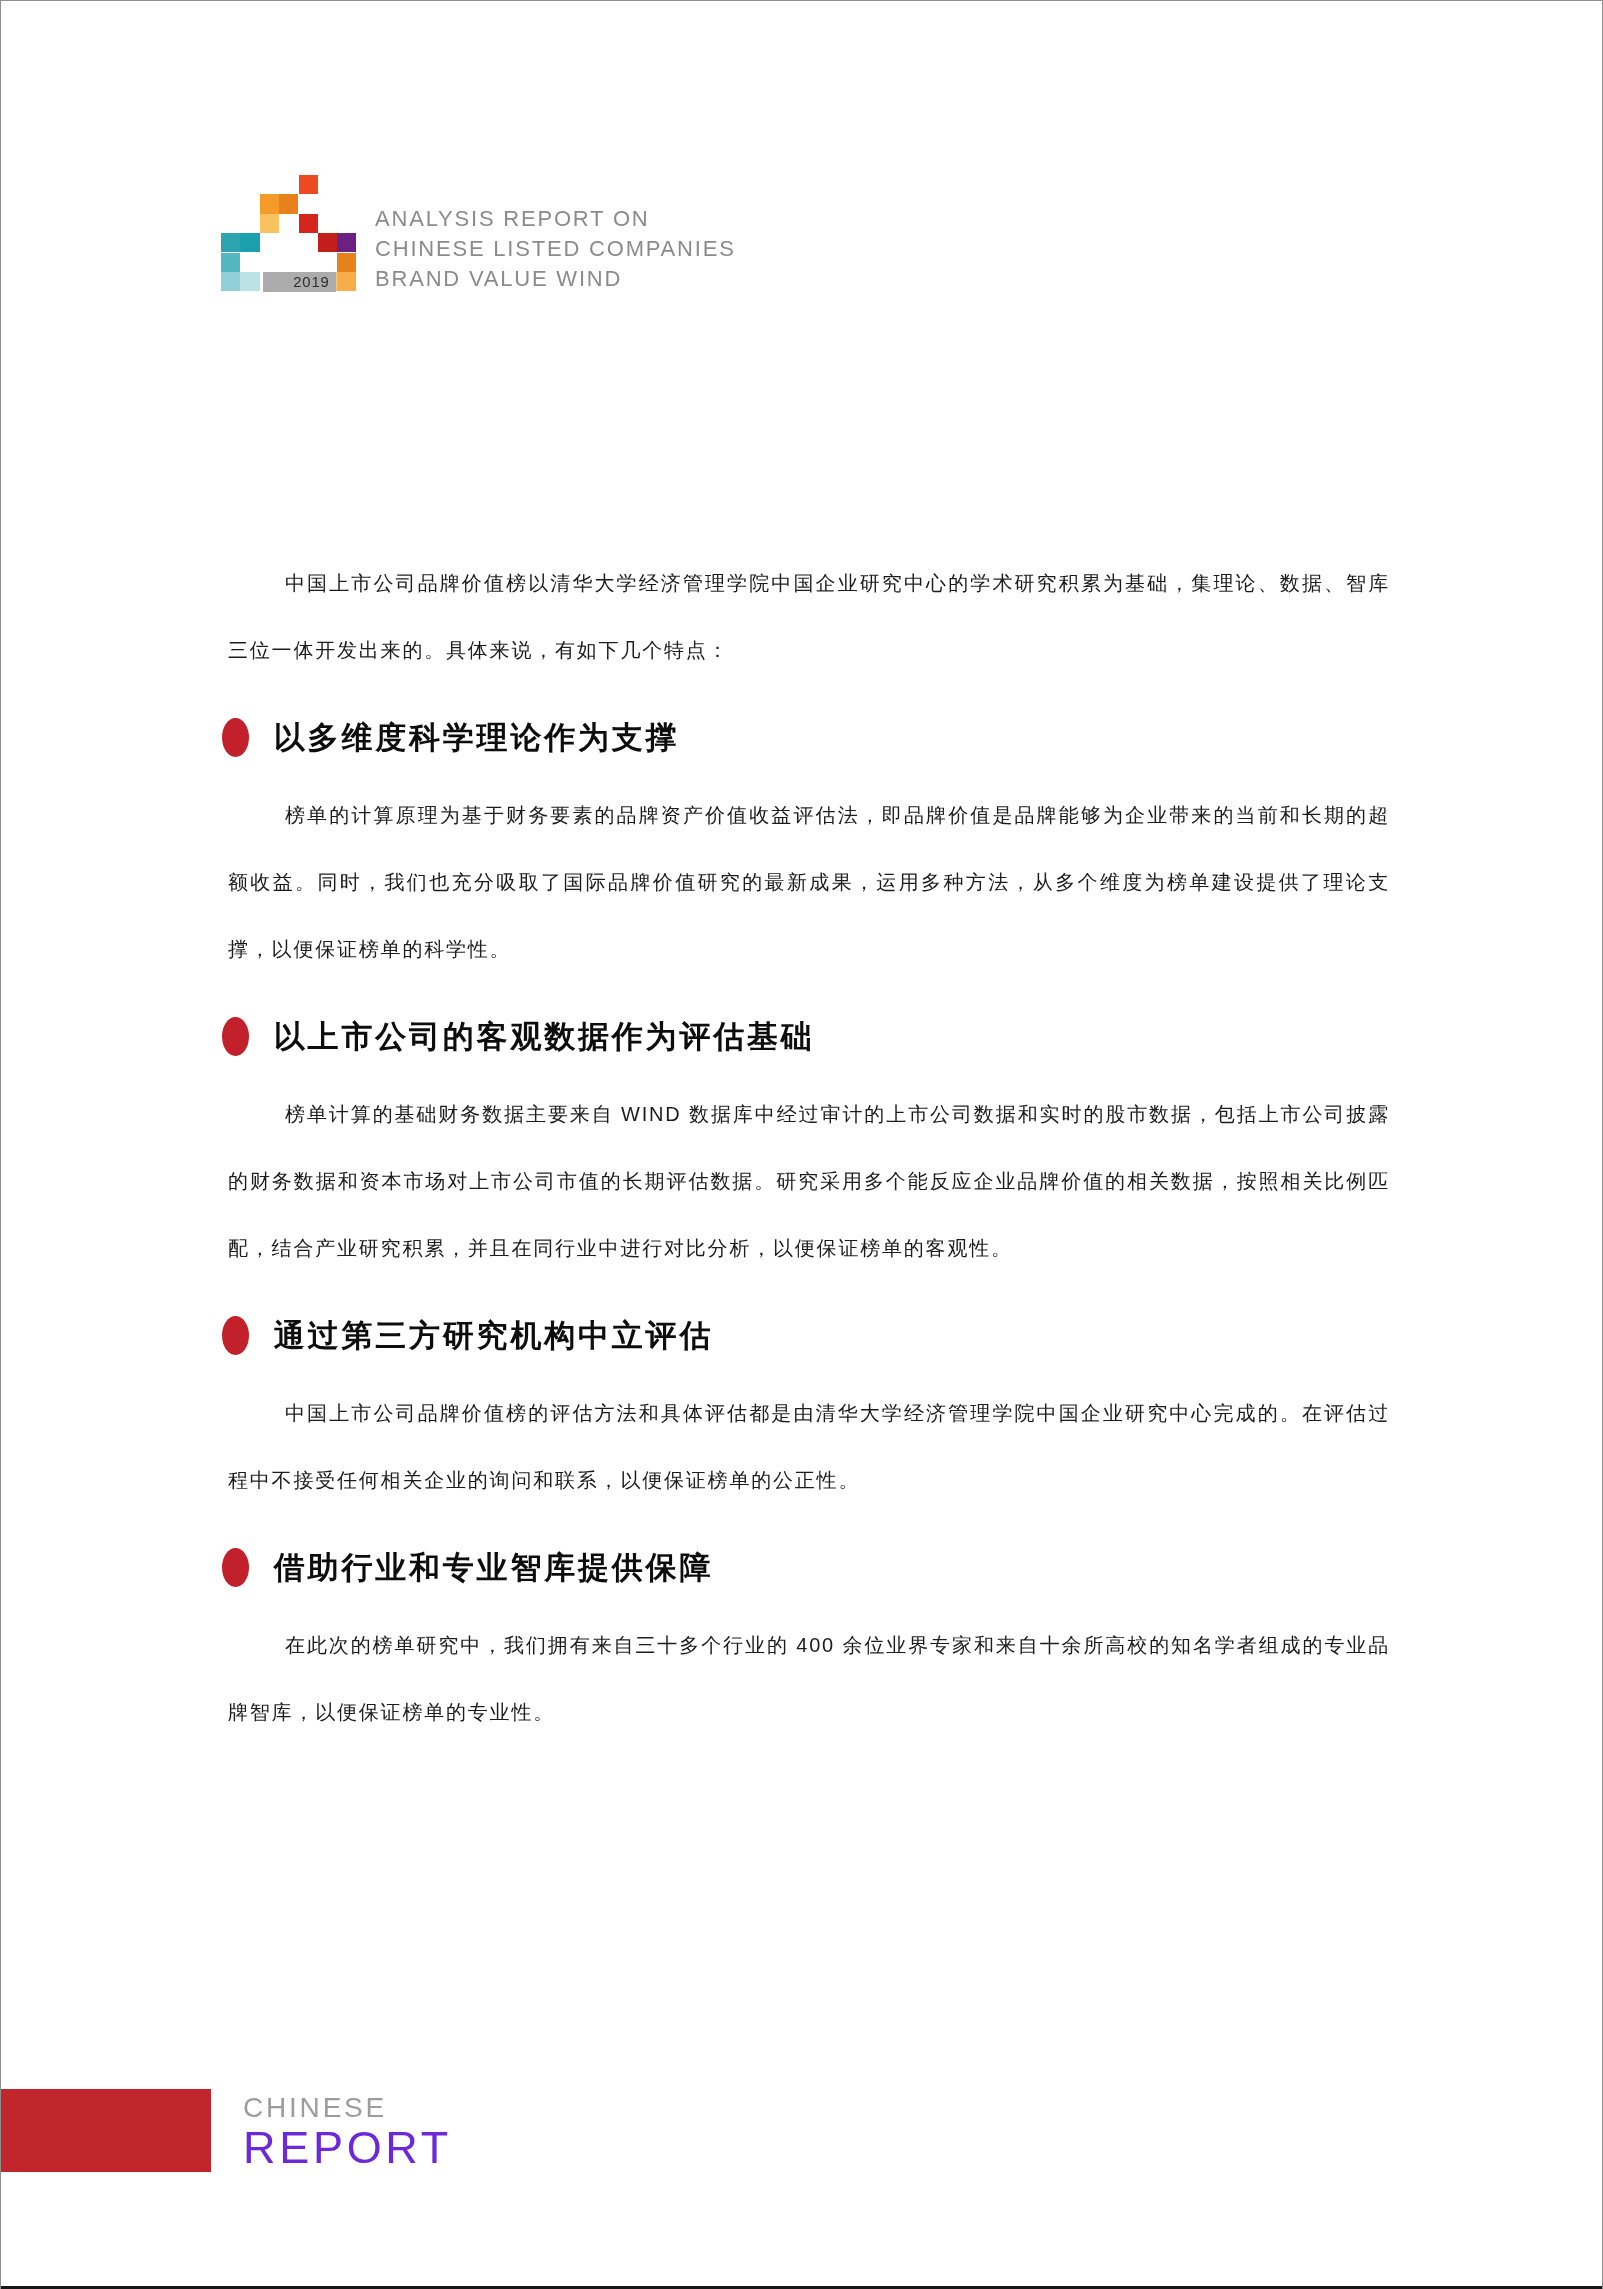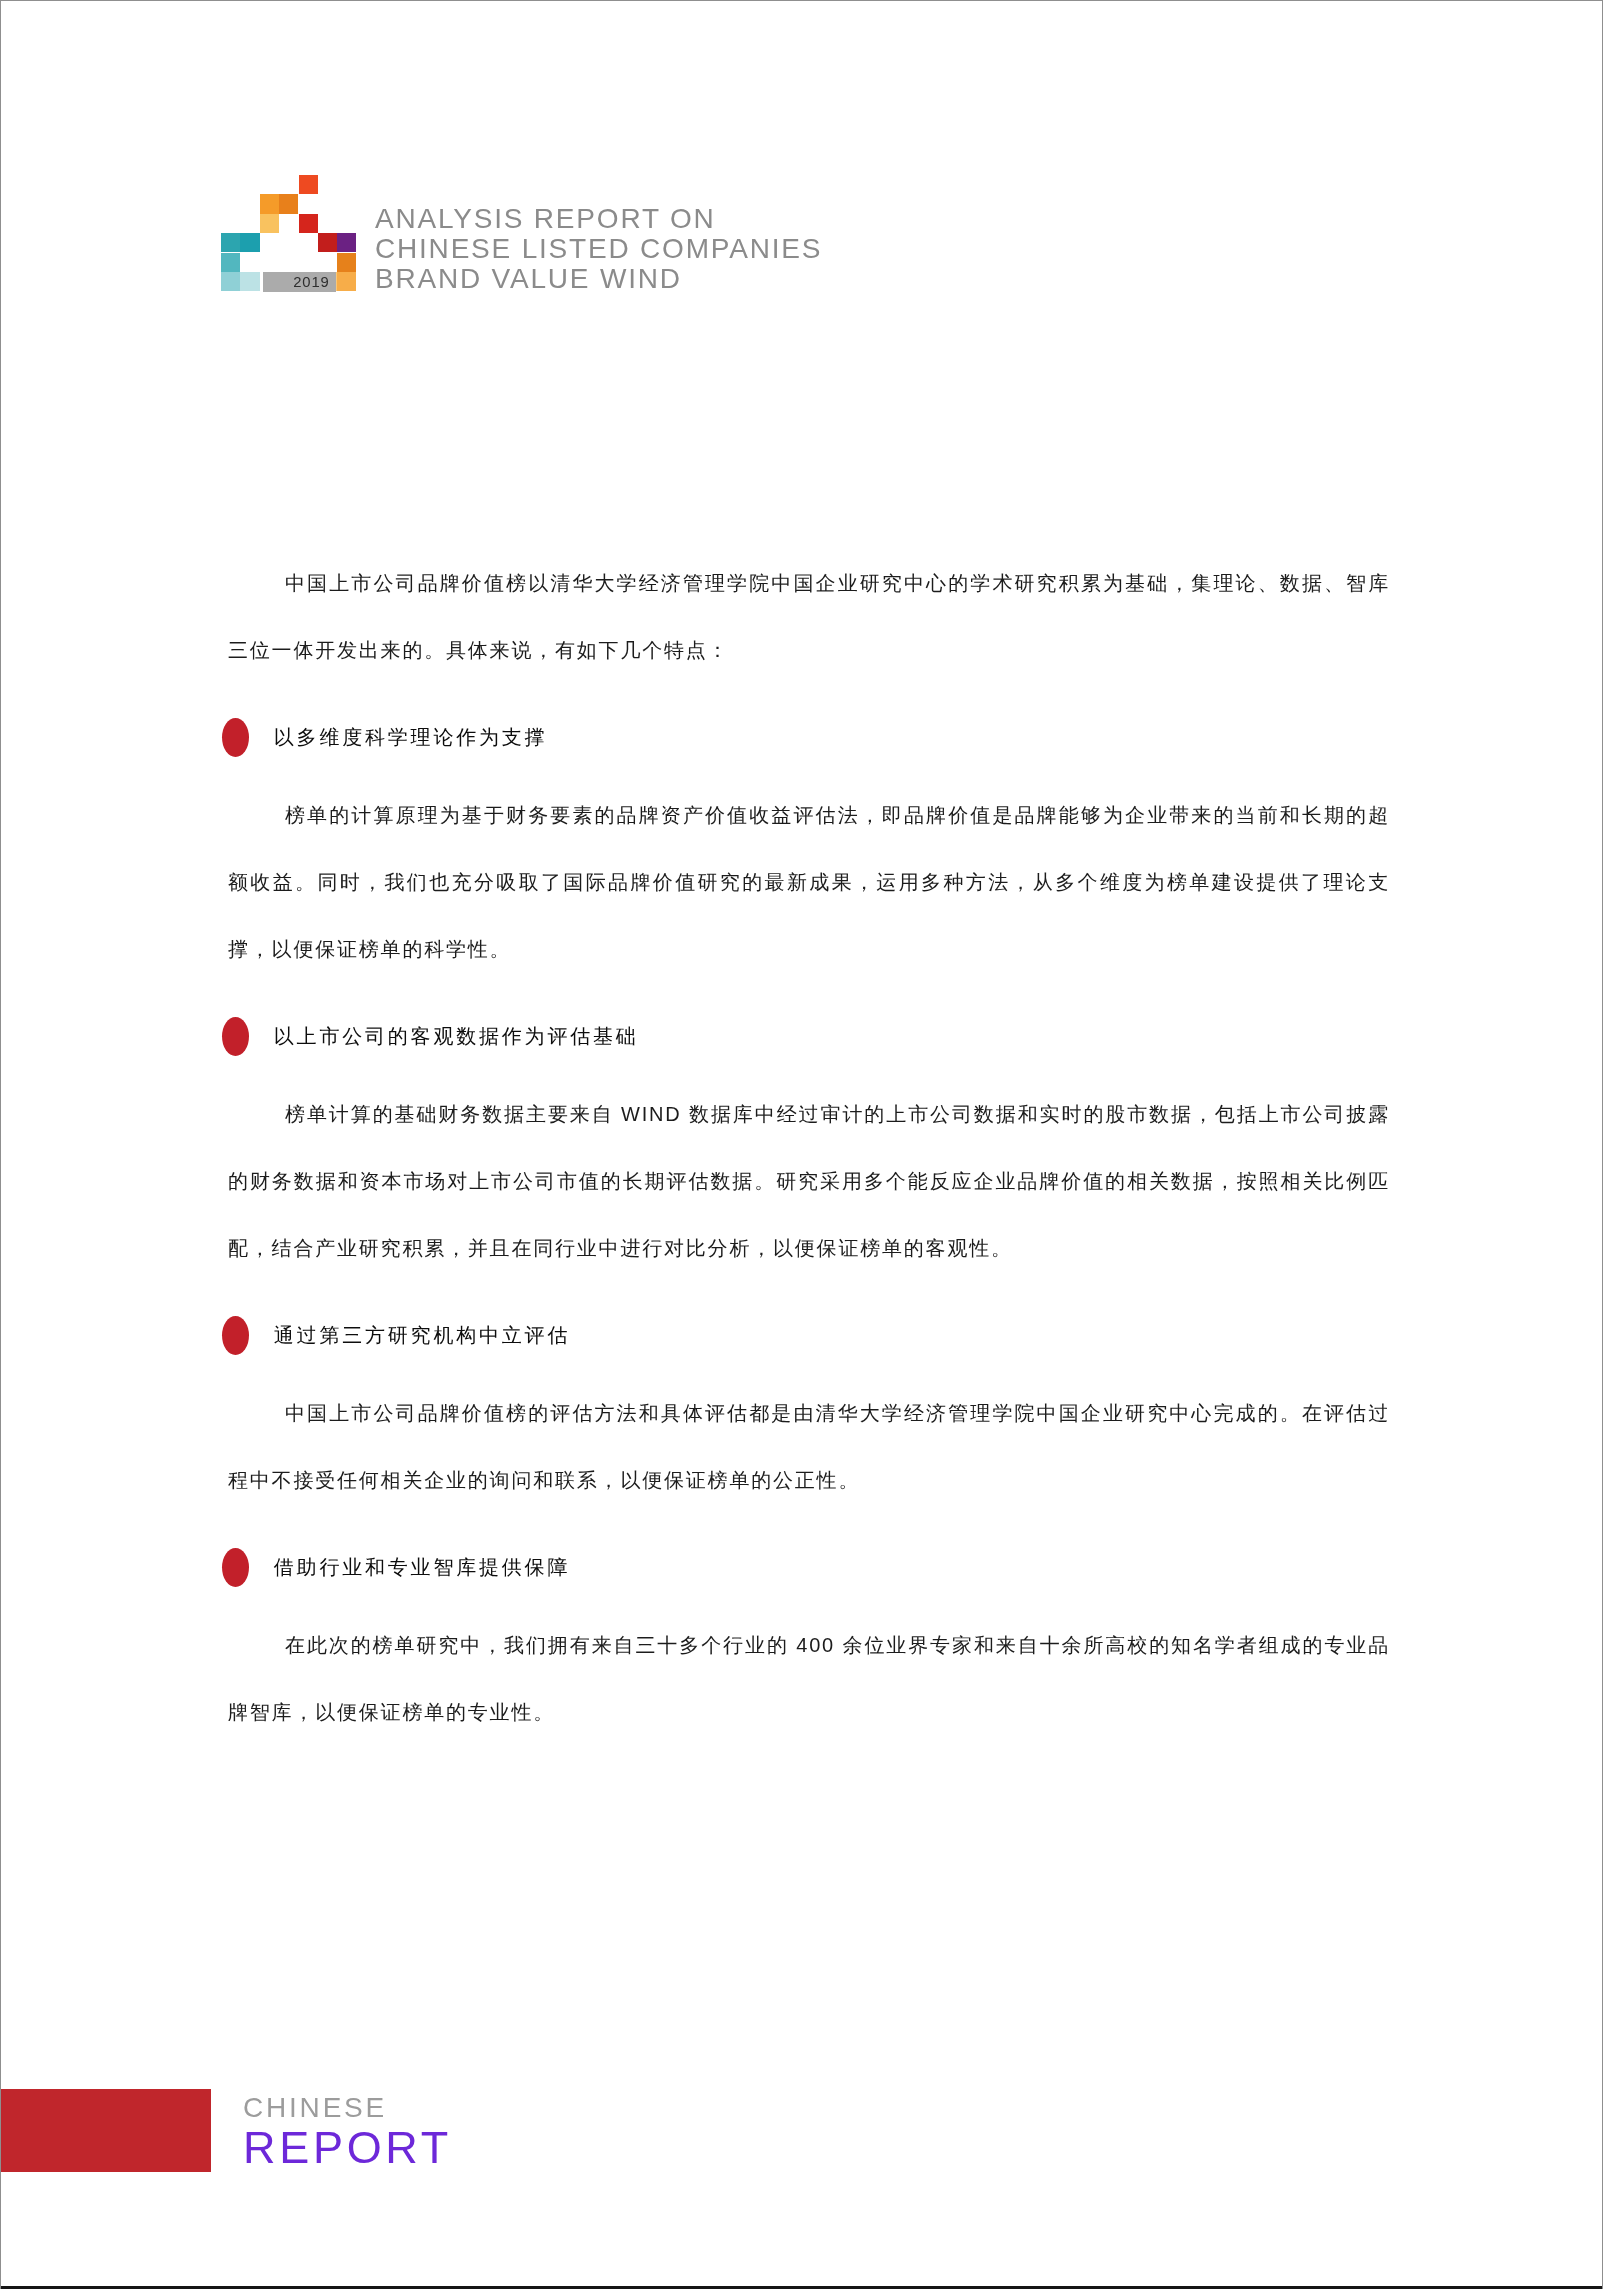--- a/index.html
+++ b/index.html
@@ -19,41 +19,41 @@
   .logo{position:absolute;left:220px;top:174px;width:136px;height:116px;}
   .logo-sq{position:absolute;width:19.4px;height:19.4px;}
   .year-badge{
     position:absolute;left:42px;top:97px;width:49px;height:20px;
     background:var(--badge-gray,#ABABAB);
     display:flex;align-items:center;justify-content:center;
     font-size:14.8px;color:#2e2e2e;letter-spacing:0.9px;padding-left:24px;
   }
   .title{
     position:absolute;left:374px;top:203px;
-    font-size:28px;line-height:30px;letter-spacing:1.8px;
+    font-size:22px;line-height:30px;letter-spacing:1.8px;
     color:var(--title-gray,#8B8B8B);white-space:nowrap;
   }
 
   
   .content{position:absolute;left:219px;top:0;width:1178px;}
   .para{
     margin:8px;margin-top:11px;
     font-size:20px;line-height:67px;letter-spacing:1.8px;
     color:#1c1c1c;text-align:justify;text-indent:57px;
   }
   .para.intro{margin-top:549px;}
   .section-h{
     margin-top:20px;height:67px;display:flex;align-items:center;
   }
   .dot{
     width:27px;height:39px;border-radius:50%;
     background:var(--bullet-red,#C2202A);flex:0 0 auto;margin-left:1.8px;
   }
   .section-h .h-text{
-    margin-left:25px;font-size:20px;font-weight:400;
+    margin-left:25px;font-size:31px;font-weight:700;
     letter-spacing:2.8px;color:#0d0d0d;
   }
 
   
   .footer-red{
     position:absolute;left:0;top:2088px;width:210px;height:83px;
     background:var(--footer-red,#C0262C);
   }
   .footer-text{position:absolute;left:242px;top:2090px;}
   .footer-analysis{

